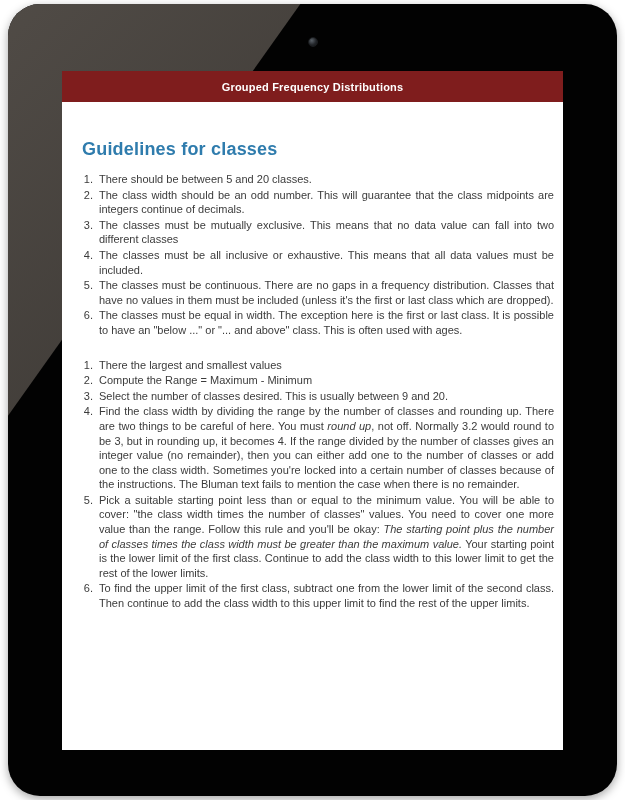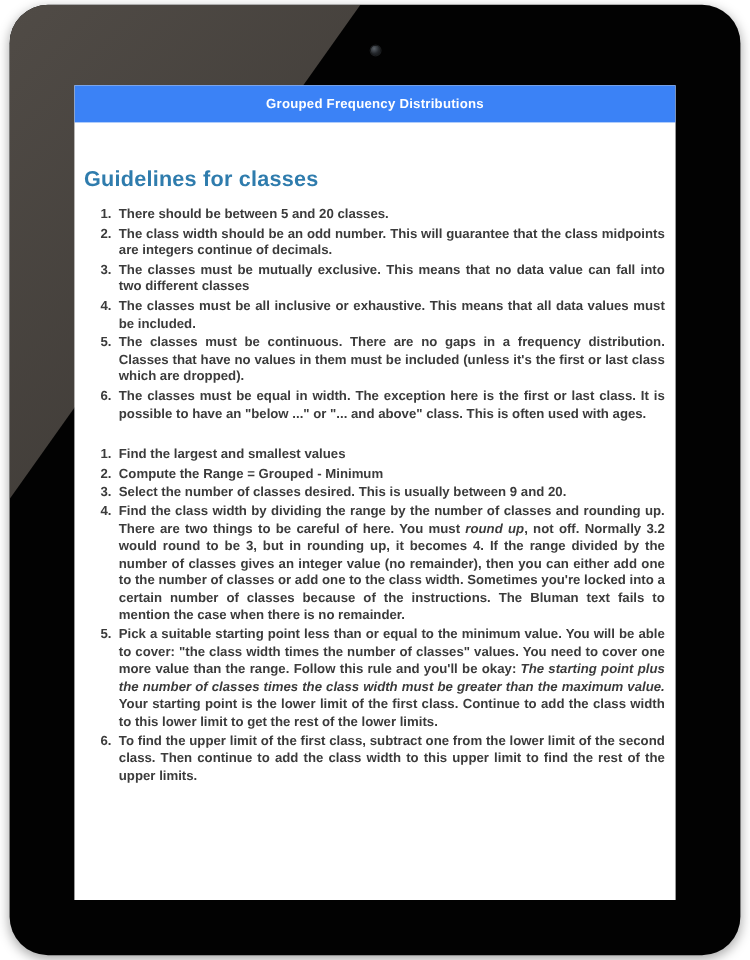--- a/index.html
+++ b/index.html
@@ -21,37 +21,37 @@
     position:absolute;top:33px;left:50%;margin-left:-5px;
     width:10px;height:10px;border-radius:50%;
     background:radial-gradient(circle at 35% 32%,#5a6168 0%,#23262a 55%,#101214 100%);
     border:1px solid #1a1c1e;box-sizing:border-box;
   }
   .screen{
     position:absolute;left:54px;top:67px;width:501px;height:679px;
     background:#ffffff;overflow:hidden;
   }
   .titlebar{
-    height:31px;background:#3b82f6;color:#ffffff;
+    height:31px;background:#7f1d1d;color:#ffffff;
     display:flex;align-items:center;justify-content:center;
     font-size:11px;font-weight:bold;letter-spacing:0.2px;
   }
   .content{
     padding:6px 9px 0 8px;
     color:#3b3b3b;font-size:11px;line-height:14.6px;text-align:justify;
   }
   .content h2{
     color:#2f7cad;font-size:18px;line-height:22px;font-weight:bold;
-    margin:30px 0 6px 0;text-align:left;letter-spacing:0.2px;
+    margin:30px 0 6px 12px;text-align:left;letter-spacing:0.2px;
   }
   .content ol{
     margin:12px 0 20px 0;padding:0 0 0 26px;
   }
   .content li{
-    margin:0 0 1px 0;padding-left:3px;font-weight:bold;
+    margin:0 0 1px 0;padding-left:3px;
   }
   .content li span.it{font-style:italic;}
 </style>
 </head>
 <body>
 
 <div class="tablet">
   <div class="sheen"></div>
   <div class="camera"></div>
 
@@ -69,22 +69,22 @@
             <li><span>The class width should be an odd number. This will guarantee that the class midpoints are integers continue of decimals.</span></li>
             <li><span>The classes must be mutually exclusive. This means that no data value can fall into two different classes</span></li>
             <li><span>The classes must be all inclusive or exhaustive. This means that all data values must be included.</span></li>
             <li><span>The classes must be continuous. There are no gaps in a frequency distribution. Classes that have no values in them must be included (unless it's the first or last class which are dropped).</span></li>
             <li><span>The classes must be equal in width. The exception here is the first or last class. It is possible to have an "below ..." or "... and above" class. This is often used with ages.</span></li>
           </ol>
       </section>
 
       <section>
         <ol>
-            <li><span>Find the largest and smallest values</span></li>
-            <li><span>Compute the Range = Grouped - Minimum</span></li>
+            <li><span>There the largest and smallest values</span></li>
+            <li><span>Compute the Range = Maximum - Minimum</span></li>
             <li><span>Select the number of classes desired. This is usually between 9 and 20.</span></li>
             <li><span>Find the class width by dividing the range by the number of classes and rounding up. There are two things to be careful of here. You must </span><span class="it">round up</span><span>, not off. Normally 3.2 would round to be 3, but in rounding up, it becomes 4. If the range divided by the number of classes gives an integer value (no remainder), then you can either add one to the number of classes or add one to the class width. Sometimes you're locked into a certain number of classes because of the instructions. The Bluman text fails to mention the case when there is no remainder.</span></li>
             <li><span>Pick a suitable starting point less than or equal to the minimum value. You will be able to cover: "the class width times the number of classes" values. You need to cover one more value than the range. Follow this rule and you'll be okay: </span><span class="it">The starting point plus the number of classes times the class width must be greater than the maximum value.</span><span> Your starting point is the lower limit of the first class. Continue to add the class width to this lower limit to get the rest of the lower limits.</span></li>
             <li><span>To find the upper limit of the first class, subtract one from the lower limit of the second class. Then continue to add the class width to this upper limit to find the rest of the upper limits.</span></li>
           </ol>
       </section>
 
     </div>
   </div>
 </div>

